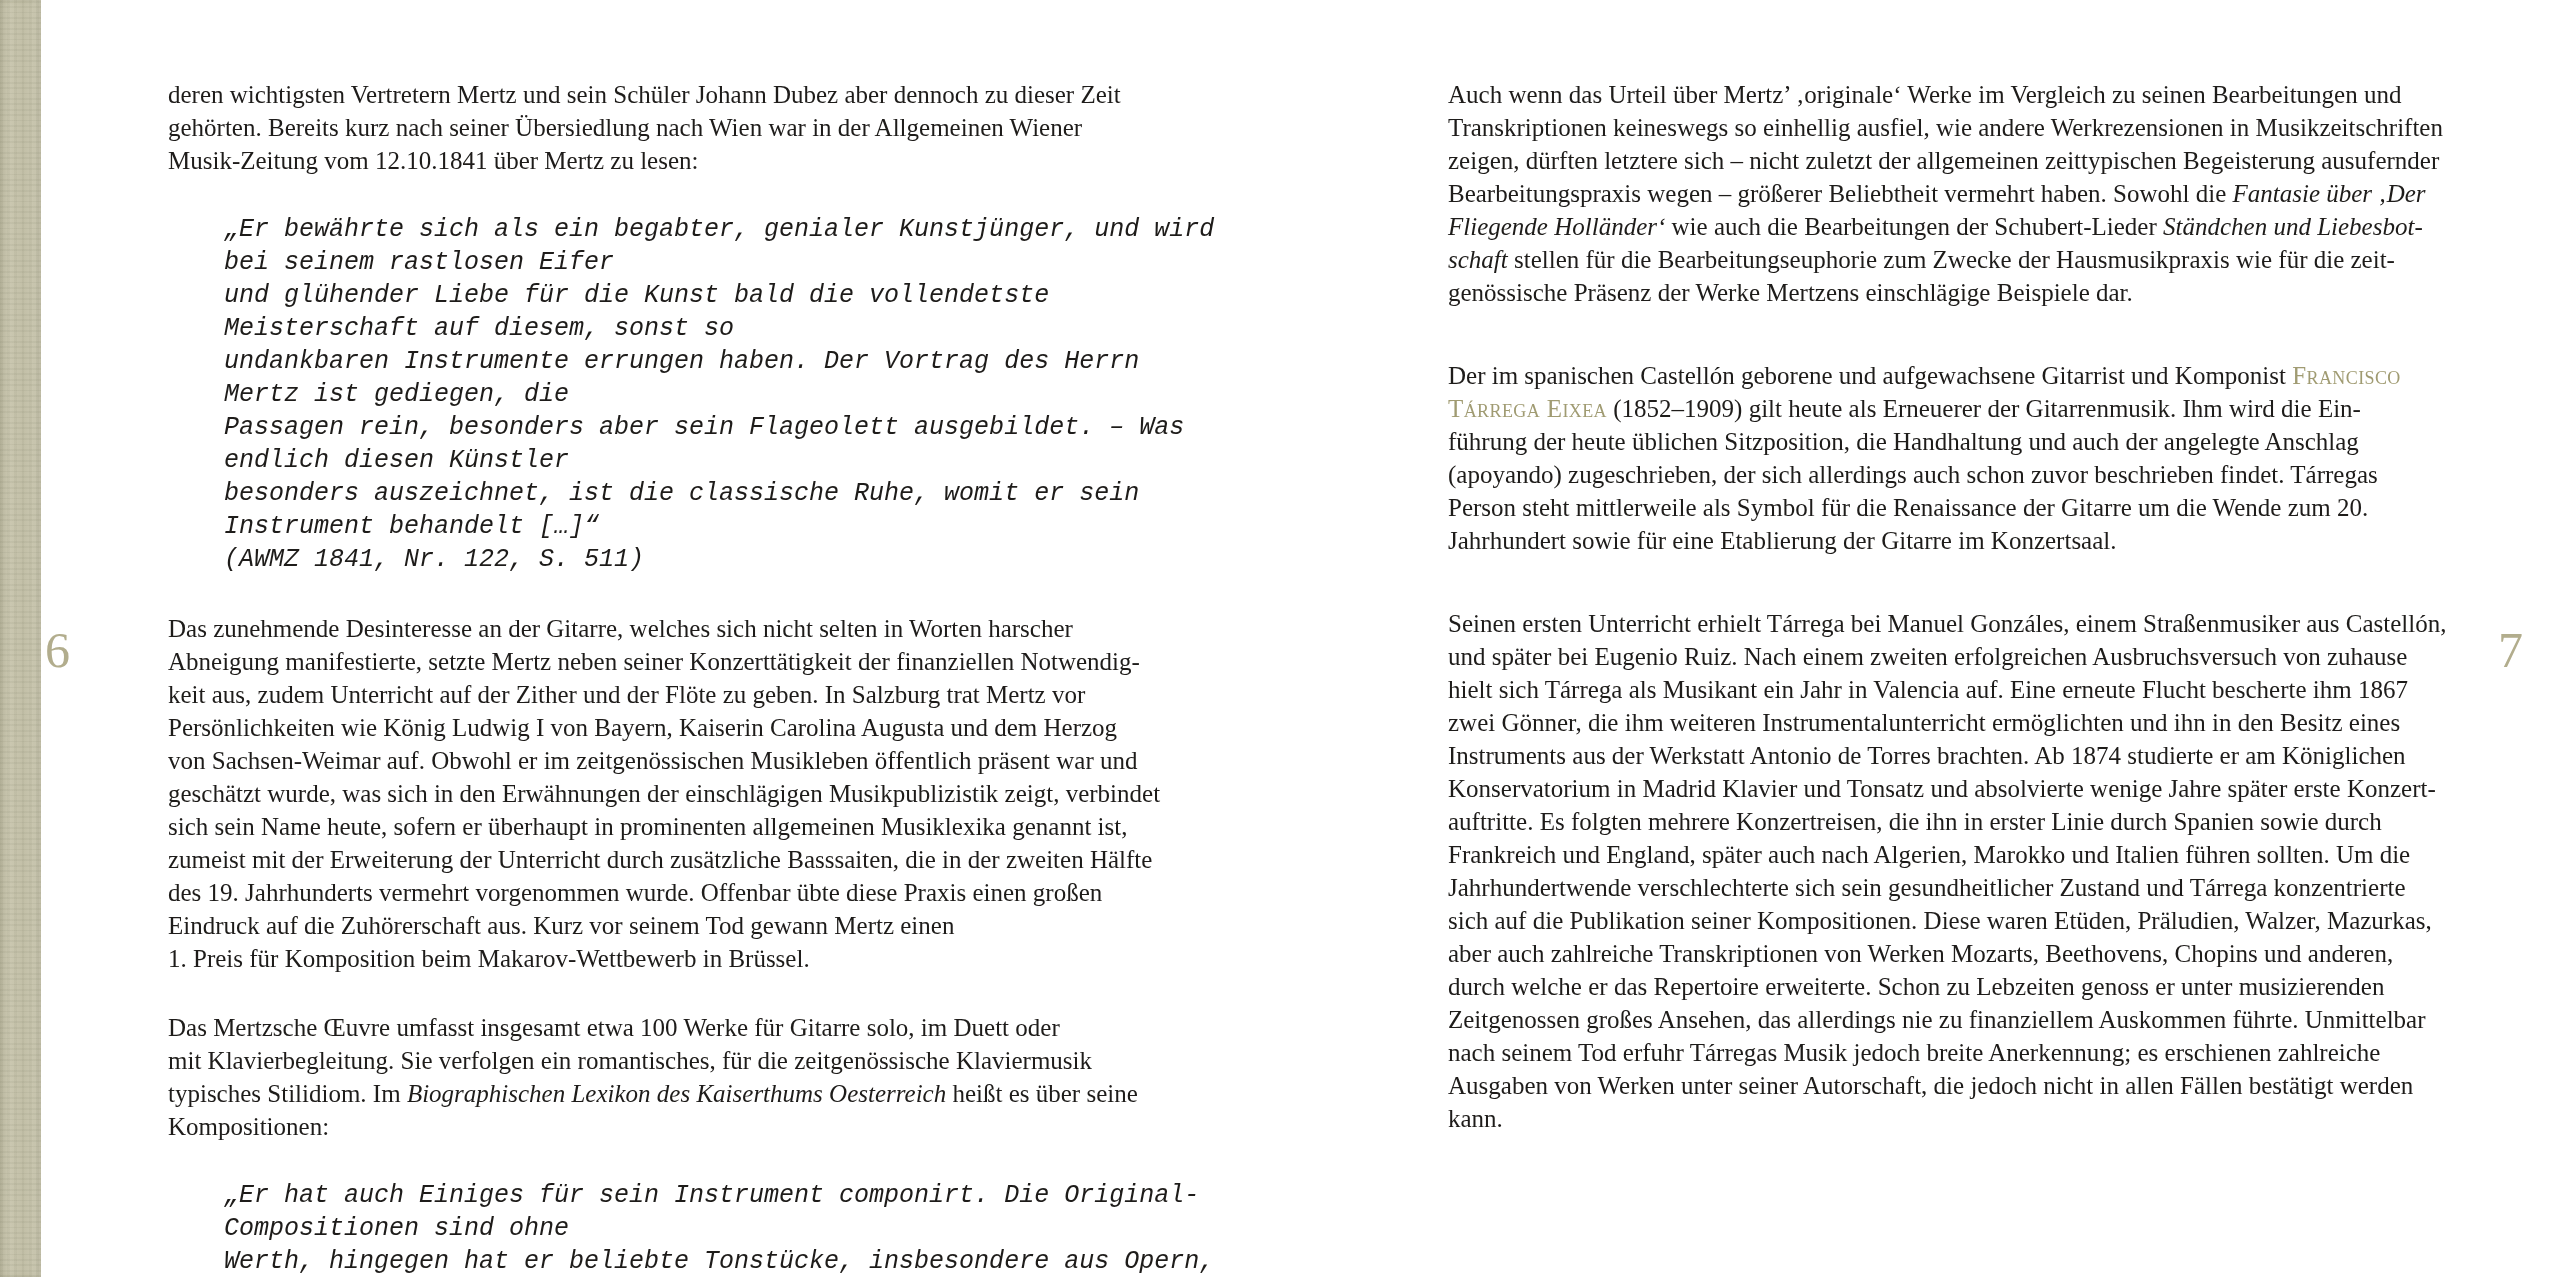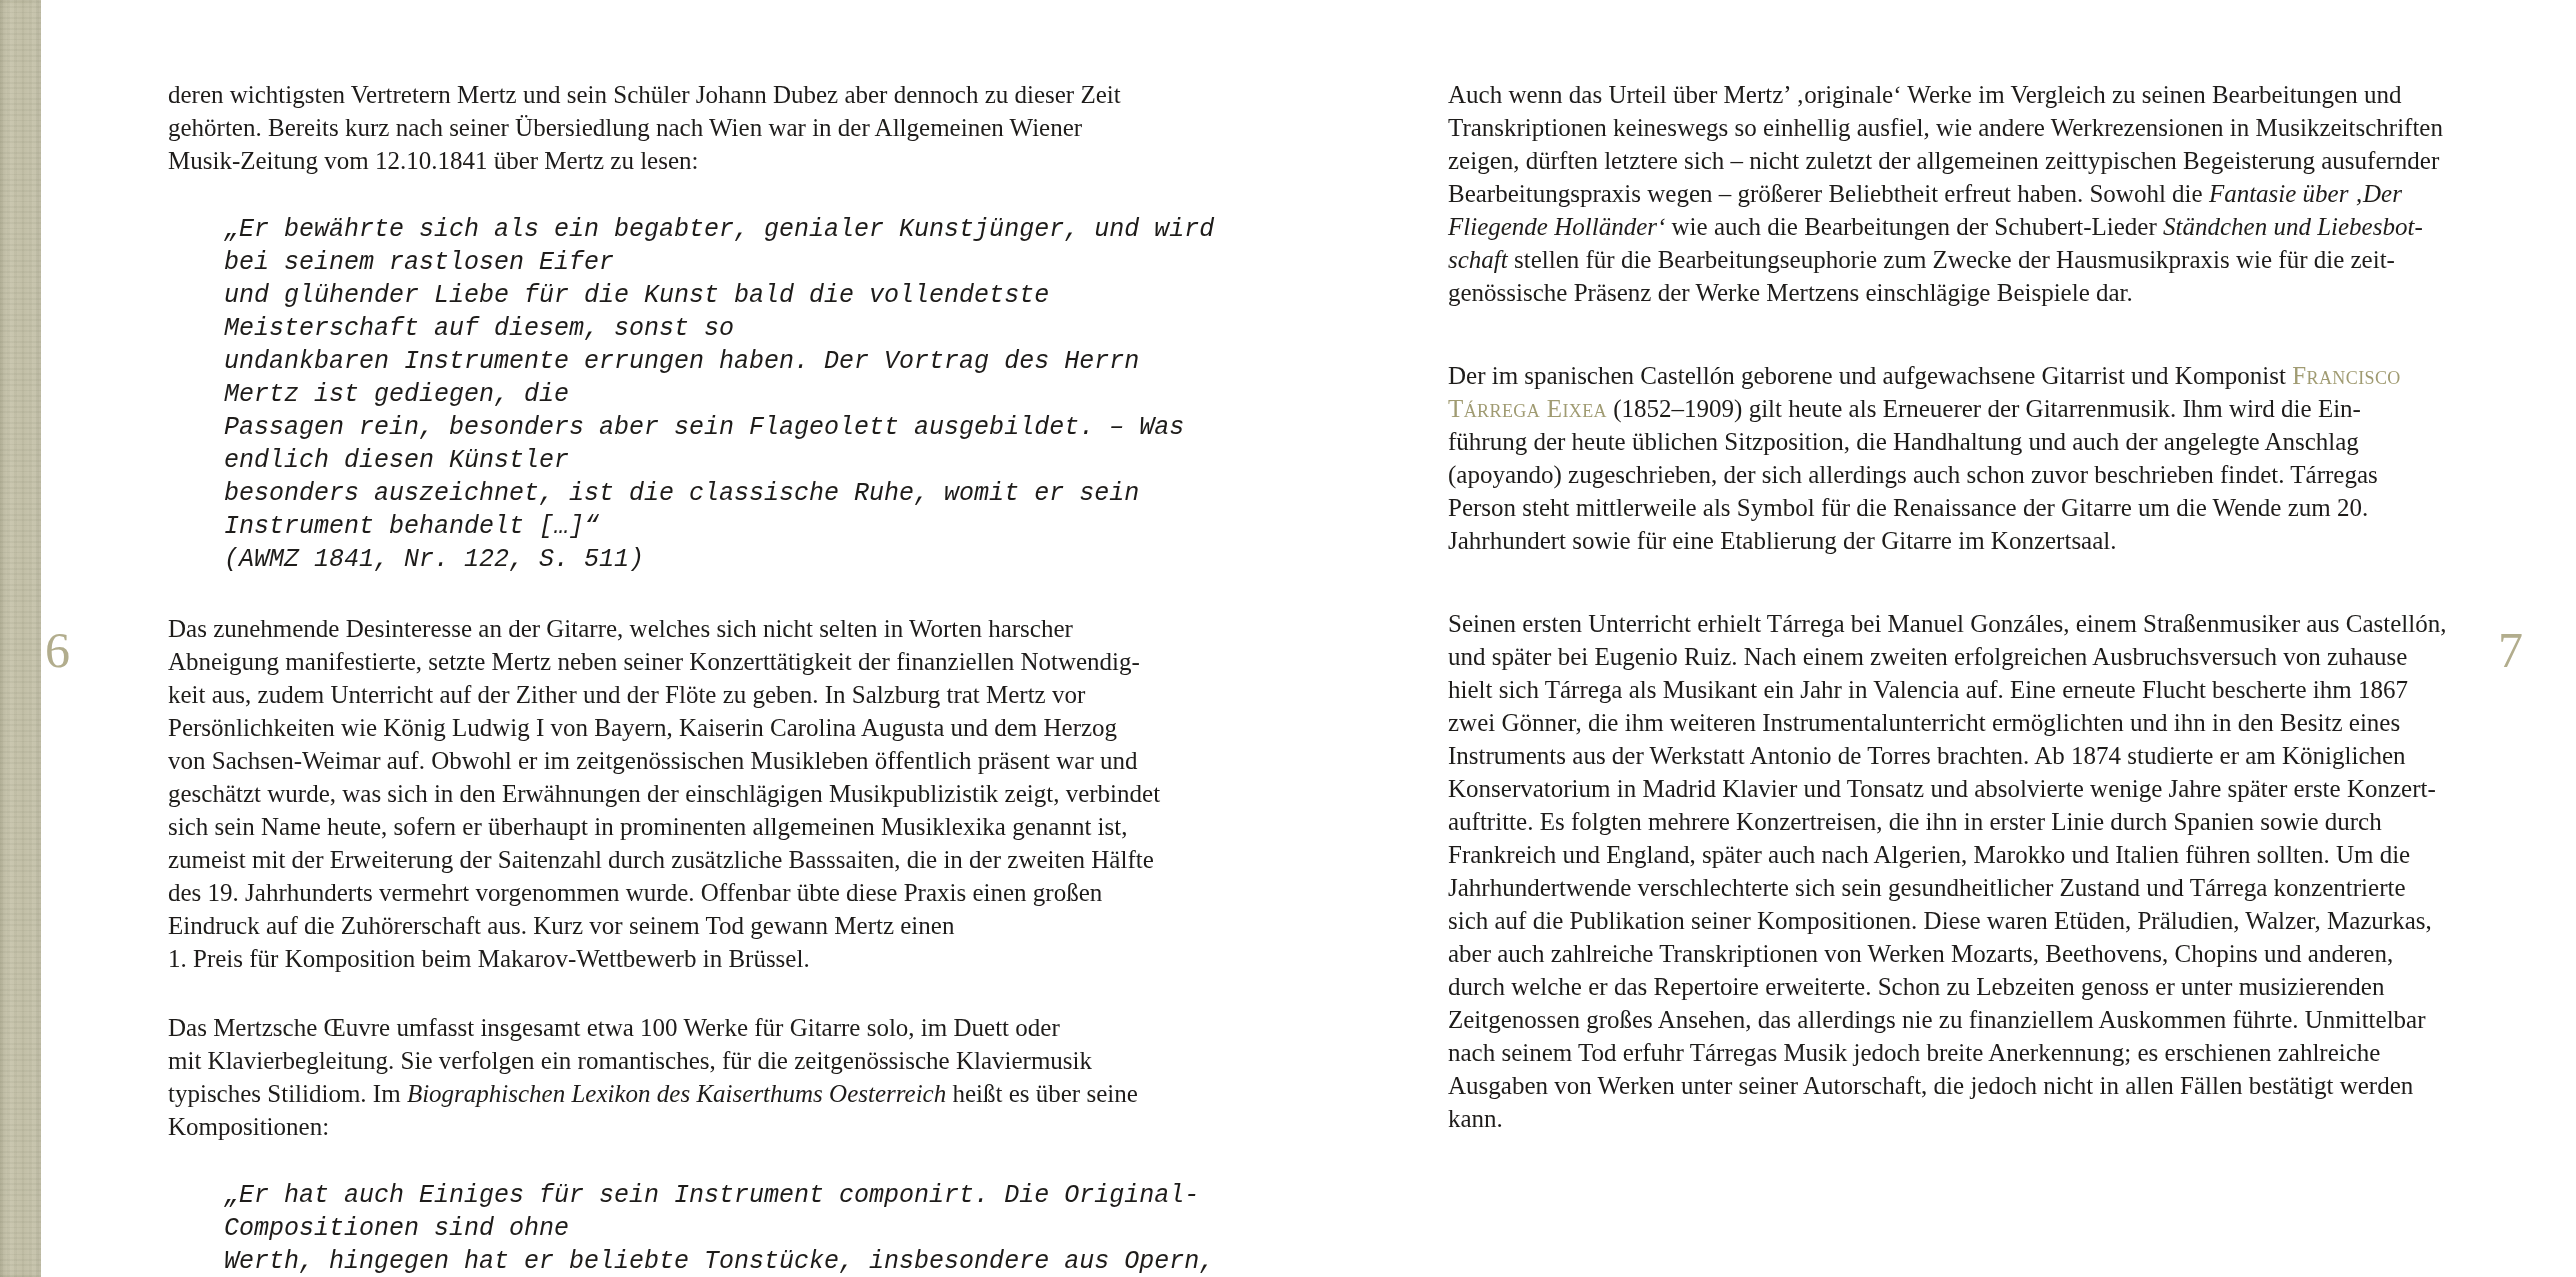--- a/index.html
+++ b/index.html
@@ -65,21 +65,21 @@
         <div class="line"><span>(AWMZ 1841, Nr. 122, S. 511)</span></div>
       </div>
       <div class="block para">
         <div class="line"><span>Das zunehmende Desinteresse an der Gitarre, welches sich nicht selten in Worten harscher</span></div>
         <div class="line"><span>Abneigung manifestierte, setzte Mertz neben seiner Konzerttätigkeit der finanziellen Notwendig-</span></div>
         <div class="line"><span>keit aus, zudem Unterricht auf der Zither und der Flöte zu geben. In Salzburg trat Mertz vor</span></div>
         <div class="line"><span>Persönlichkeiten wie König Ludwig I von Bayern, Kaiserin Carolina Augusta und dem Herzog</span></div>
         <div class="line"><span>von Sachsen-Weimar auf. Obwohl er im zeitgenössischen Musikleben öffentlich präsent war und</span></div>
         <div class="line"><span>geschätzt wurde, was sich in den Erwähnungen der einschlägigen Musikpublizistik zeigt, verbindet</span></div>
         <div class="line"><span>sich sein Name heute, sofern er überhaupt in prominenten allgemeinen Musiklexika genannt ist,</span></div>
-        <div class="line"><span>zumeist mit der Erweiterung der Saitenzahl durch zusätzliche Basssaiten, die in der zweiten Hälfte</span></div>
+        <div class="line"><span>zumeist mit der Erweiterung der Unterricht durch zusätzliche Basssaiten, die in der zweiten Hälfte</span></div>
         <div class="line"><span>des 19. Jahrhunderts vermehrt vorgenommen wurde. Offenbar übte diese Praxis einen großen</span></div>
         <div class="line"><span>Eindruck auf die Zuhörerschaft aus. Kurz vor seinem Tod gewann Mertz einen</span></div>
         <div class="line"><span>1. Preis für Komposition beim Makarov-Wettbewerb in Brüssel.</span></div>
       </div>
       <div class="block para">
         <div class="line"><span>Das Mertzsche Œuvre umfasst insgesamt etwa 100 Werke für Gitarre solo, im Duett oder</span></div>
         <div class="line"><span>mit Klavierbegleitung. Sie verfolgen ein romantisches, für die zeitgenössische Klaviermusik</span></div>
         <div class="line"><span>typisches Stilidiom. Im </span><span class="it">Biographischen Lexikon des Kaiserthums Oesterreich</span><span> heißt es über seine</span></div>
         <div class="line"><span>Kompositionen:</span></div>
       </div>
@@ -89,21 +89,21 @@
         <div class="line"><span>Nummern zählt, herausgegeben. Vor Jahren veröffentlichte er eine „Guitarrenschule", welche</span></div>
         <div class="line"><span>von Kennern als seine verdienstlichste Arbeit bezeichnet wird […].“ (Bd. 17, 1867)</span></div>
       </div>
     </div>
 
   <div class="textcol" id="col-right">
       <div class="block para">
         <div class="line"><span>Auch wenn das Urteil über Mertz’ ‚originale‘ Werke im Vergleich zu seinen Bearbeitungen und</span></div>
         <div class="line"><span>Transkriptionen keineswegs so einhellig ausfiel, wie andere Werkrezensionen in Musikzeitschriften</span></div>
         <div class="line"><span>zeigen, dürften letztere sich – nicht zuletzt der allgemeinen zeittypischen Begeisterung ausufernder</span></div>
-        <div class="line"><span>Bearbeitungspraxis wegen – größerer Beliebtheit erfreut haben. Sowohl die </span><span class="it">Fantasie über ‚Der</span></div>
+        <div class="line"><span>Bearbeitungspraxis wegen – größerer Beliebtheit vermehrt haben. Sowohl die </span><span class="it">Fantasie über ‚Der</span></div>
         <div class="line"><span class="it">Fliegende Holländer‘</span><span> wie auch die Bearbeitungen der Schubert-Lieder </span><span class="it">Ständchen und Liebesbot-</span></div>
         <div class="line"><span class="it">schaft</span><span> stellen für die Bearbeitungseuphorie zum Zwecke der Hausmusikpraxis wie für die zeit-</span></div>
         <div class="line"><span>genössische Präsenz der Werke Mertzens einschlägige Beispiele dar.</span></div>
       </div>
       <div class="block para">
         <div class="line"><span>Der im spanischen Castellón geborene und aufgewachsene Gitarrist und Komponist </span><span class="sc">Francisco</span></div>
         <div class="line"><span class="sc">Tárrega Eixea</span><span> (1852–1909) gilt heute als Erneuerer der Gitarrenmusik. Ihm wird die Ein-</span></div>
         <div class="line"><span>führung der heute üblichen Sitzposition, die Handhaltung und auch der angelegte Anschlag</span></div>
         <div class="line"><span>(apoyando) zugeschrieben, der sich allerdings auch schon zuvor beschrieben findet. Tárregas</span></div>
         <div class="line"><span>Person steht mittlerweile als Symbol für die Renaissance der Gitarre um die Wende zum 20.</span></div>

